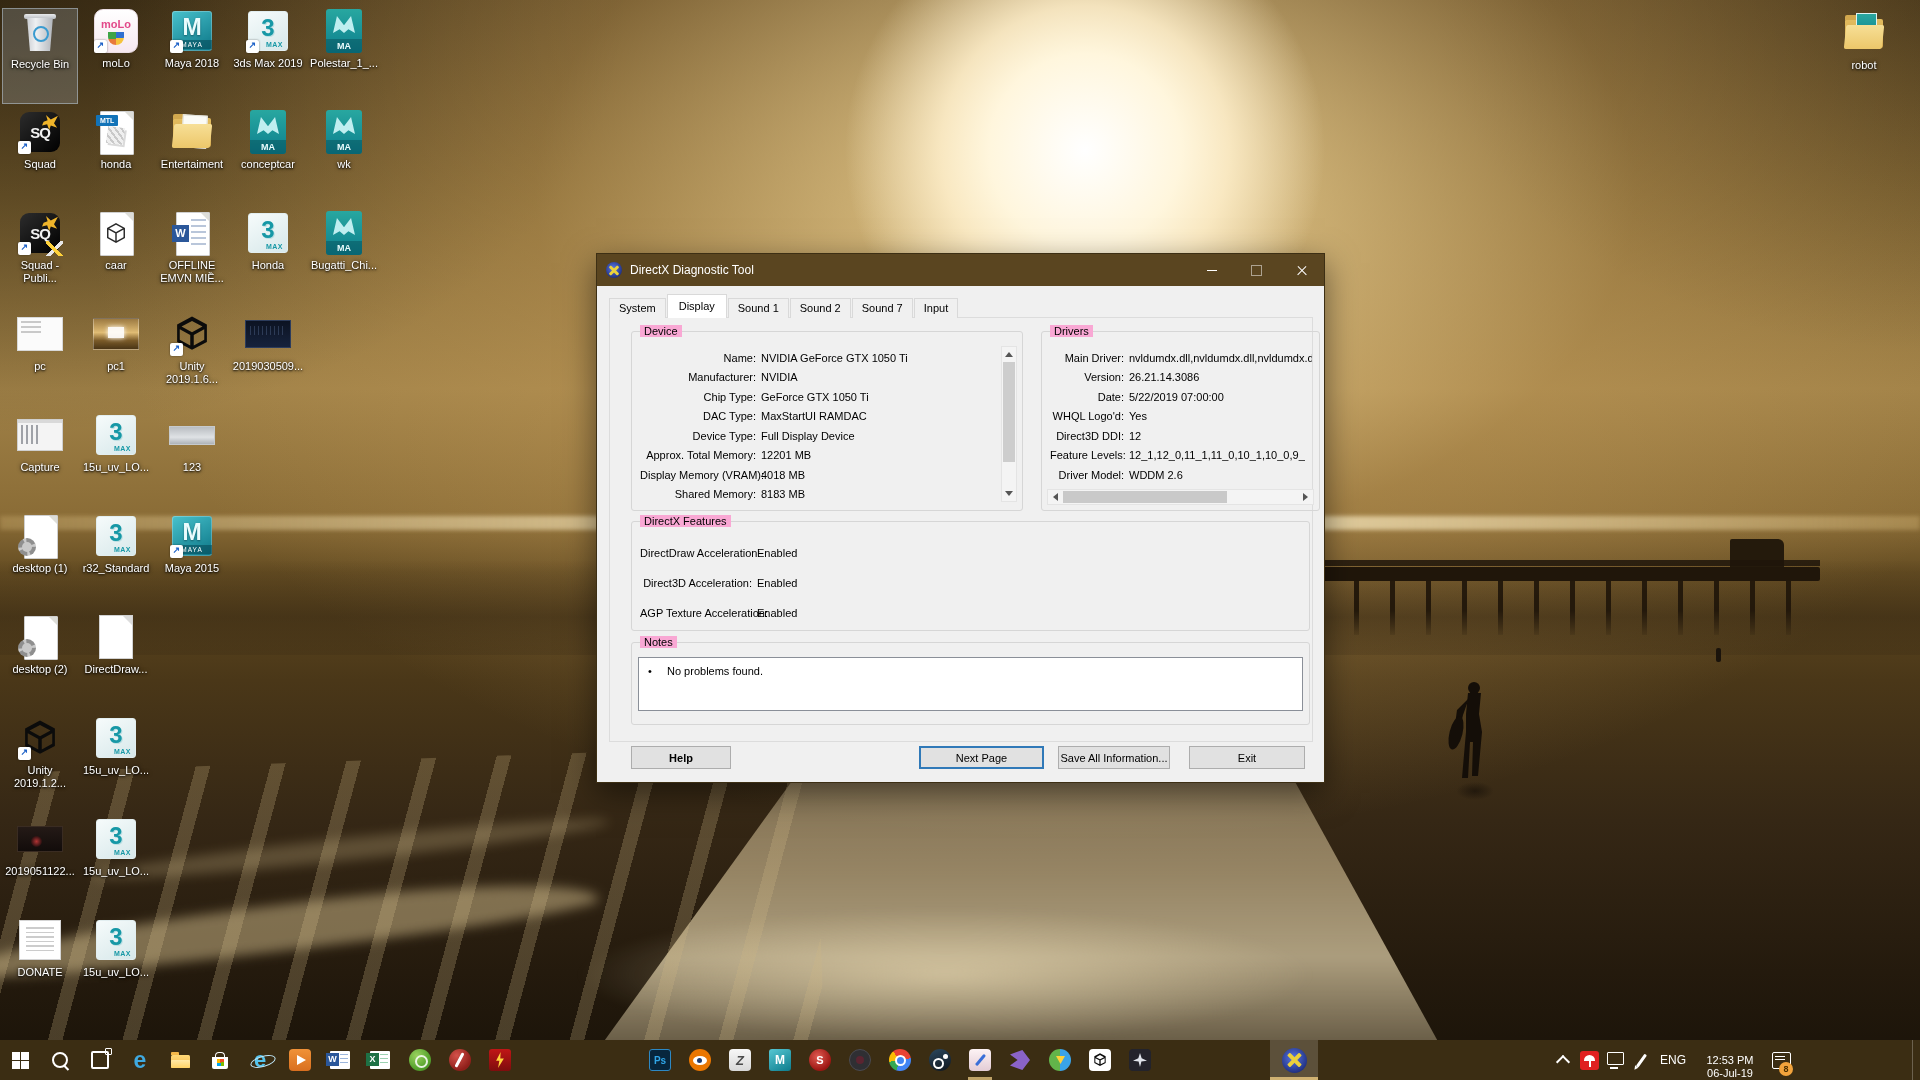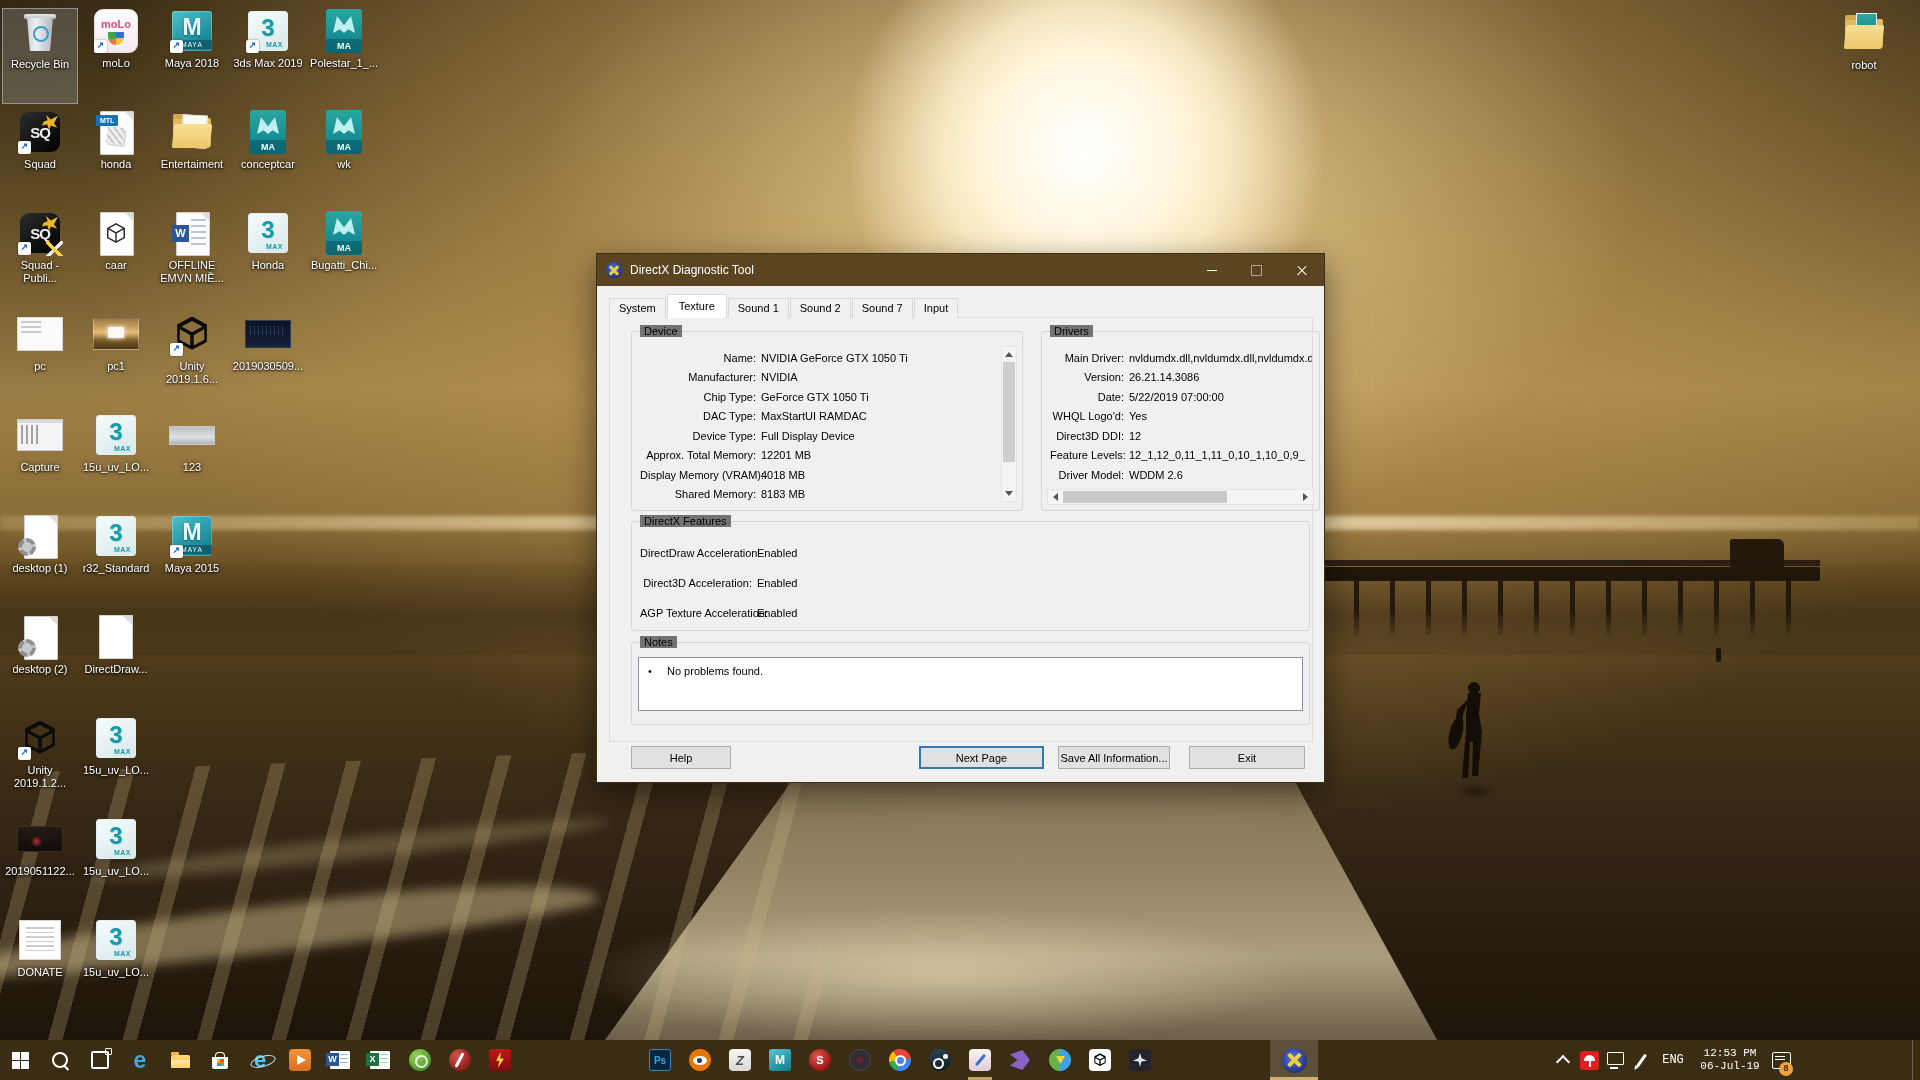--- a/index.html
+++ b/index.html
@@ -146,21 +146,21 @@
   .capg-x{position:relative;width:12px;height:12px;}
   .capg-x::before,.capg-x::after{content:'';position:absolute;left:0;top:5.5px;width:12px;height:1.4px;background:#fff;}
   .capg-x::before{transform:rotate(45deg);} .capg-x::after{transform:rotate(-45deg);}
 
   #tabs{position:absolute;left:12px;top:40px;height:24px;display:flex;align-items:flex-end;z-index:3;}
   .tab{height:19px;line-height:19px;padding:0 9px;background:#f0f0f0;border:1px solid #d9d9d9;border-bottom:none;margin-right:1px;}
   .tab.active{height:23px;line-height:23px;background:#fff;padding:0 11px;margin-top:-4px;position:relative;z-index:4;}
   #pageframe{position:absolute;left:12px;top:63px;width:702px;height:423px;border:1px solid #dcdcdc;background:#f0f0f0;z-index:1;}
 
   .gb{position:absolute;border:1px solid #d6d6d6;border-radius:3px;z-index:2;}
-  .gb>.legend{position:absolute;top:-7px;left:8px;background:#737373;padding:0 4px;}
+  .gb>.legend{position:absolute;top:-7px;left:8px;background:#f9a8d4;padding:0 4px;}
   #gb-device{left:34px;top:77px;width:390px;height:178px;}
   #gb-drivers{left:434px;top:77px;width:277px;height:178px;margin-left:10px;}
   #gb-features{left:34px;top:267px;width:677px;height:108px;}
   #gb-notes{left:34px;top:388px;width:677px;height:81px;text-align:right;}
   .rows{position:absolute;display:grid;}
   #device-rows{left:8px;top:16px;right:30px;grid-auto-rows:19.5px;}
   #drivers-rows{left:8px;top:16px;right:7px;grid-auto-rows:19.5px;}
   #features-rows{left:8px;top:16px;right:8px;grid-auto-rows:30px;}
   .kvrow{display:flex;align-items:center;overflow:hidden;}
   .kvrow .k{text-align:right;padding-right:5px;white-space:nowrap;flex:0 0 auto;}
@@ -177,21 +177,21 @@
   .tri-rt{width:0;height:0;border:4px solid transparent;border-left:5px solid #555;margin-right:-3px;}
   .hscroll{position:absolute;left:5px;right:5px;bottom:5px;height:16px;background:#f4f4f4;border:1px solid #e4e4e4;box-sizing:border-box;}
   .hscroll .th{position:absolute;left:15px;top:1px;height:12px;width:62%;background:#c9c9c9;}
 
   #notesbox{position:absolute;left:6px;right:6px;top:14px;height:52px;background:#fff;border:1px solid #8a8f98;}
   #notesbox .bullet{position:absolute;left:9px;top:7px;font-size:11px;}
   #notesbox .ntext{position:absolute;left:28px;top:7px;font-size:11px;}
 
   .btn{position:absolute;top:492px;height:23px;background:#e1e1e1;border:1px solid #adadad;box-sizing:border-box;
     display:flex;align-items:center;justify-content:center;font-size:11px;cursor:default;}
-  #btn-help{left:34px;width:100px;}
+  #btn-help{left:34px;width:100px;font-weight:bold;}
   #btn-next{left:322px;width:125px;border:2px solid #3079b8;}
   #btn-save{left:461px;width:112px;}
   #btn-exit{left:592px;width:116px;}
 
   
   #taskbar{position:absolute;left:0;bottom:0;width:1920px;height:40px;background:#3b2d13;z-index:50;}
   #tb-icons{position:absolute;left:0;top:0;height:40px;display:flex;}
   .ti{width:40px;height:40px;display:flex;align-items:center;justify-content:center;position:relative;flex:0 0 auto;}
   .ti.gap1{margin-left:120px;} .ti.gap2{margin-left:110px;}
   .ti.active{width:48px;background:rgba(255,255,255,.17);}
@@ -252,21 +252,21 @@
   .g-idm{width:22px;height:22px;border-radius:50%;background:conic-gradient(#3aa3e8 0 180deg,#62b44a 0);position:relative;}
   .g-idm::after{content:'';position:absolute;left:7px;top:7px;width:9px;height:8px;background:#ffd23a;clip-path:polygon(0 0,100% 0,50% 100%);}
   .g-unity{width:22px;height:22px;border-radius:4px;background:#fff;display:flex;align-items:center;justify-content:center;}
   .g-jet{width:22px;height:22px;border-radius:4px;background:#23232b;display:flex;align-items:center;justify-content:center;}
   .g-jet::after{content:'';width:14px;height:14px;background:#dfe3ea;
     clip-path:polygon(50% 0,62% 38%,100% 55%,60% 60%,50% 100%,40% 60%,0 55%,38% 38%);}
   .g-dxg{width:25px;height:25px;border-radius:50%;background:radial-gradient(circle at 45% 40%,#5a79e8,#1d2c7a 78%);position:relative;}
   .g-dxg::before,.g-dxg::after{content:'';position:absolute;left:4px;top:10.5px;width:17px;height:4px;background:#ecd23c;border-radius:1px;}
   .g-dxg::before{transform:rotate(45deg);} .g-dxg::after{transform:rotate(-45deg);}
 
-  #tray{position:absolute;right:0;top:0;height:40px;display:flex;align-items:center;color:#fff;font-family:Liberation Mono, monospace;}
+  #tray{position:absolute;right:0;top:0;height:40px;display:flex;align-items:flex-end;color:#fff;}
   .tri{width:26px;height:40px;display:flex;align-items:center;justify-content:center;position:relative;flex:0 0 auto;}
   .chev{width:8px;height:8px;border-left:2px solid #fff;border-top:2px solid #fff;transform:rotate(45deg);margin-top:4px;}
   .avira{width:19px;height:19px;border-radius:3px;background:#e02020;position:relative;}
   .avira::before{content:'';position:absolute;left:4px;top:4px;width:11px;height:6px;background:#fff;border-radius:6px 6px 0 0;}
   .avira::after{content:'';position:absolute;left:9px;top:10px;width:2px;height:6px;background:#fff;}
   .net{width:15px;height:11px;border:1.5px solid #fff;border-radius:1px;position:relative;margin-bottom:4px;}
   .net::after{content:'';position:absolute;left:2px;bottom:-5px;width:8px;height:1.5px;background:#fff;}
   .pen{width:2.5px;height:15px;background:#fff;border-radius:1px;transform:rotate(35deg);position:relative;}
   .pen::after{content:'';position:absolute;left:-1px;bottom:-4px;width:0;height:0;border-left:2.5px solid transparent;border-right:2.5px solid transparent;border-top:4px solid #fff;}
   .lang{font-size:12px;width:38px;}
@@ -601,21 +601,21 @@
       <div class="capbtn">
           <span class="capg-max"></span>
         </div>
       <div class="capbtn">
           <span class="capg-x"></span>
         </div>
     </div>
 
     <div id="tabs">
         <span class="tab">System</span>
-        <span class="tab active">Texture</span>
+        <span class="tab active">Display</span>
         <span class="tab">Sound 1</span>
         <span class="tab">Sound 2</span>
         <span class="tab">Sound 7</span>
         <span class="tab">Input</span>
       </div>
     <div id="pageframe"></div>
 
     <div class="gb" id="gb-device">
       <span class="legend">Device</span>
       <div class="rows" id="device-rows">

